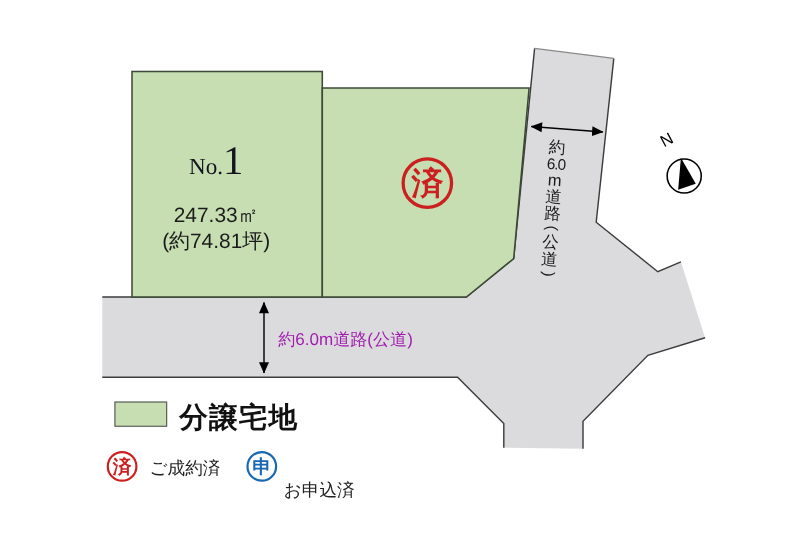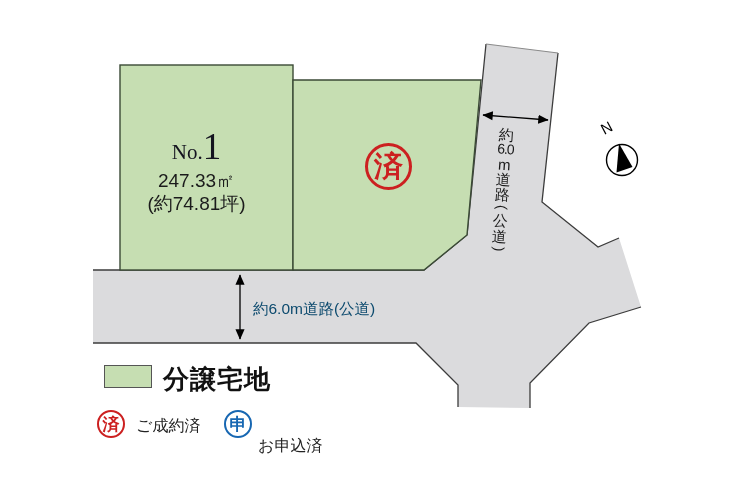--- a/index.html
+++ b/index.html
@@ -8,37 +8,37 @@
     overflow:hidden;font-family:"Liberation Sans","DejaVu Sans",sans-serif;color:#1b1b1b;
   }
   .abs{position:absolute;}
   svg{position:absolute;left:0;top:0;}
 
   
   .plot1-label{left:120px;top:126px;width:153px;text-align:center;line-height:1.12;}
   .no-line{font-family:"Liberation Serif","DejaVu Serif",serif;color:#14141f;}
   .no-prefix{font-size:21px;}
   .no-big{font-size:37px;}
-  .area-line{font-size:19px;margin-top:3px;}
+  .area-line{font-size:19px;margin-top:19px;}
   .tsubo-line{font-size:19px;margin-top:1px;}
 
   
   .stamp{border-radius:50%;box-sizing:border-box;display:flex;align-items:center;justify-content:center;font-weight:bold;background:transparent;}
   .stamp-big{left:365px;top:143px;width:47px;height:47px;border:3.5px solid #cc2020;color:#cc2020;font-size:29px;}
   .stamp-sm-red{left:97px;top:410px;width:28px;height:28px;border:2.5px solid #cc2020;color:#cc2020;font-size:17px;}
   .stamp-sm-blue{left:224px;top:410px;width:28px;height:28px;border:2.5px solid #1767b2;color:#1767b2;font-size:17px;}
 
   
   .vroad-label{
     left:491px;top:127px;width:32px;display:flex;flex-direction:column;align-items:center;
     font-size:15px;line-height:1.02;transform:rotate(4deg);transform-origin:top center;color:#1a1a1a;
   }
   .vroad-label .num{font-size:14px;letter-spacing:-1px;}
   .vroad-label .paren{display:block;transform:rotate(90deg);height:11px;line-height:11px;font-size:14px;}
-  .hroad-label{left:253px;top:299px;font-size:15.5px;color:#0c4a6e;}
+  .hroad-label{left:253px;top:299px;font-size:15.5px;color:#a21caf;}
 
   
   .compass-n{left:601px;top:119px;font-size:15px;transform:rotate(-28deg);display:inline-block;color:#000;}
 
   
   .legend-swatch{left:104px;top:365px;width:48px;height:23px;background:#c6deb2;border:1.5px solid #555;box-sizing:border-box;}
   .legend-lot-label{left:163px;top:362px;font-size:26px;font-weight:bold;letter-spacing:1px;color:#111;}
   .legend-text{font-size:16px;color:#222;}
 </style>
 </head>

